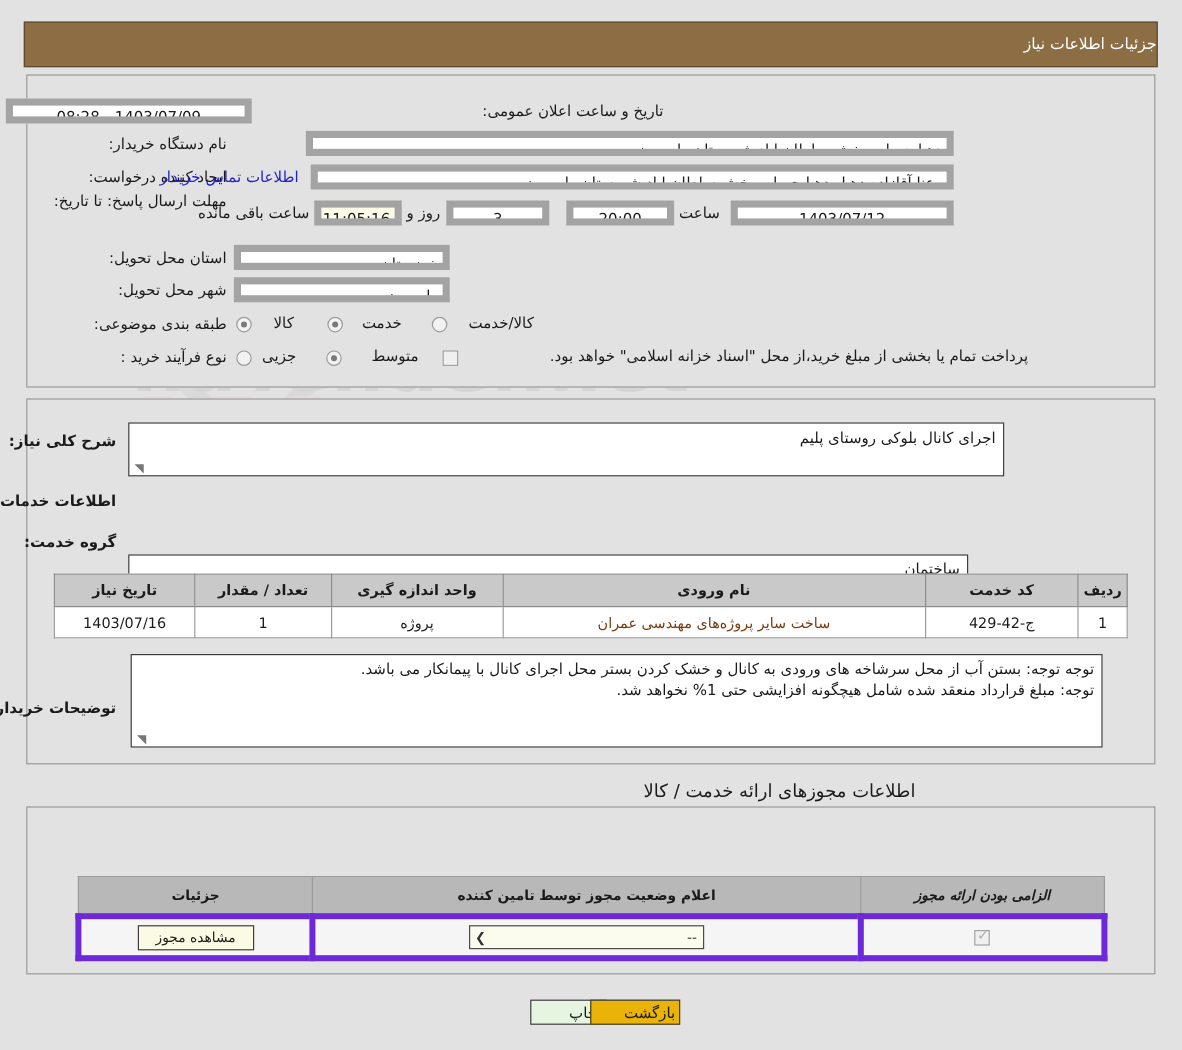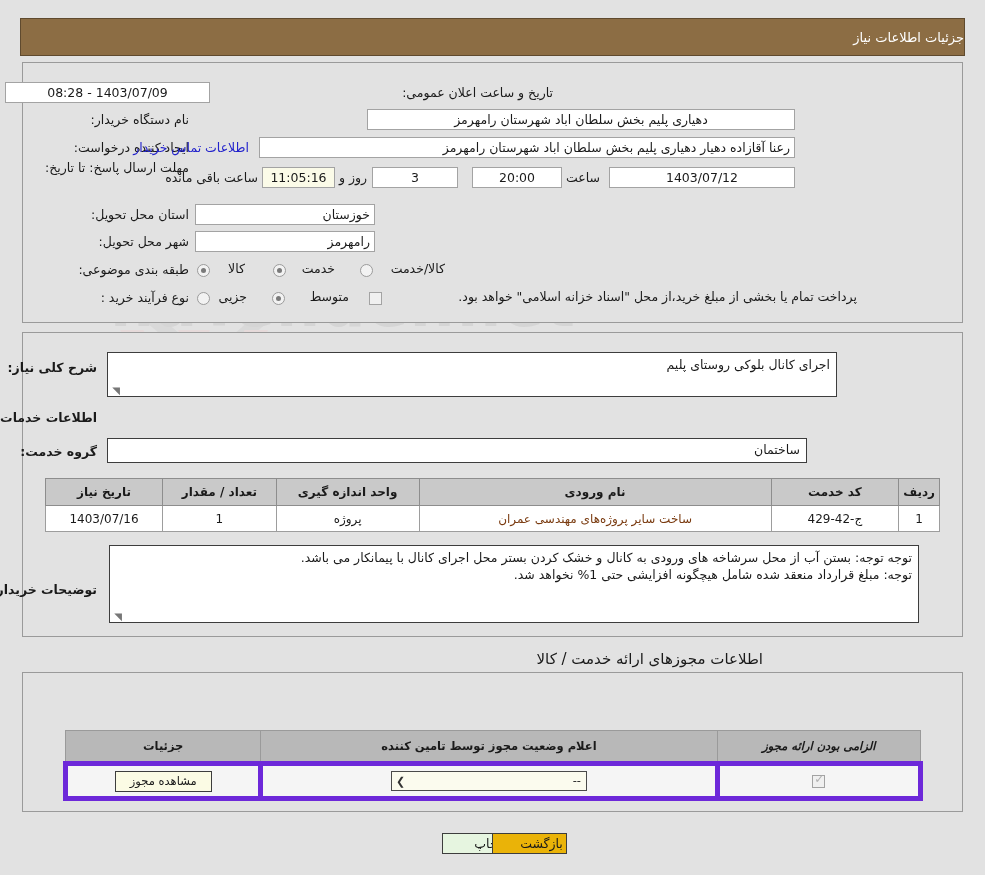--- a/index.html
+++ b/index.html
@@ -106,21 +106,21 @@
     font-size: 12.5px;
     color: #1a1a1a;
     text-align: right;
     white-space: nowrap;
     z-index: 4;
   }
   .lbl-b { font-weight: bold; }
   .fld {
     position: absolute;
     background: #ffffff;
-    border: 1px solid #a3a3a3;
+    border: 6px solid #a3a3a3;
     box-sizing: border-box;
     font-size: 12.5px;
     color: #1a1a1a;
     line-height: 19px;
     height: 21px;
     padding: 0 4px;
     text-align: center;
     overflow: hidden;
     white-space: nowrap;
     z-index: 4;
@@ -330,21 +330,21 @@
     <span>جزئیات اطلاعات نیاز</span>
   </div>
 
   <div class="panel" id="panel-top"></div>
 
   <div class="lbl" style="right:796px; top:85px;">شماره نیاز:</div>
   <div class="plain" style="right:432px; top:85px;">تاریخ و ساعت اعلان عمومی:</div>
   <div class="fld" style="right:775px; top:82px; width:205px;">1403/07/09 - 08:28</div>
 
   <div class="lbl" style="right:796px; top:112px;">نام دستگاه خریدار:</div>
-  <div class="fld rt" style="right:190px; top:109px; width:428px;text-align:center;">دهیاری پلیم بخش سلطان اباد شهرستان رامهرمز</div>
+  <div class="fld rt" style="right:190px; top:109px; width:540px;">دهیاری پلیم بخش سلطان اباد شهرستان رامهرمز</div>
 
   <div class="lbl" style="right:796px; top:140px;">ایجاد کننده درخواست:</div>
   <div class="fld rt" style="right:190px; top:137px; width:536px;">رعنا آقازاده دهیار دهیاری پلیم بخش سلطان اباد شهرستان رامهرمز</div>
   <div class="link" style="right:736px; top:140px;">اطلاعات تماس خریدار</div>
 
   <div class="lbl" style="right:796px; top:160px; line-height:16px; text-align:right;">
     <span>مهلت ارسال پاسخ: تا تاریخ:</span>
   </div>
   <div class="fld" style="right:190px; top:167px; width:186px;">1403/07/12</div>
   <div class="plain" style="right:385px; top:170px;">ساعت</div>
@@ -380,21 +380,21 @@
 
   <div class="lbl lbl-b" style="right:888px; top:360px;">شرح کلی نیاز:</div>
   <div class="ta" style="right:148px; top:352px; width:730px; height:45px;">
     <span>اجرای کانال بلوکی روستای پلیم</span>
     <span class="grip">◥</span>
   </div>
 
   <div class="lbl lbl-b" style="right:888px; top:410px;">اطلاعات خدمات مورد نیاز</div>
 
   <div class="lbl lbl-b" style="right:888px; top:444px;">گروه خدمت:</div>
-  <div class="ta" style="right:178px; top:438px; width:700px; height:25px; line-height:19px; padding-top:1px;">
+  <div class="ta" style="right:178px; top:462px; width:700px; height:25px; line-height:19px; padding-top:1px;">
     <span>ساختمان</span>
   </div>
 
   <table class="grid" id="services-table" style="right:45px; top:478px; width:895px;">
     <thead>
       <tr>
         <th style="width:30px;">ردیف</th>
         <th style="width:130px;">کد خدمت</th>
         <th style="width:370px;">نام ورودی</th>
         <th style="width:140px;">واحد اندازه گیری</th>

